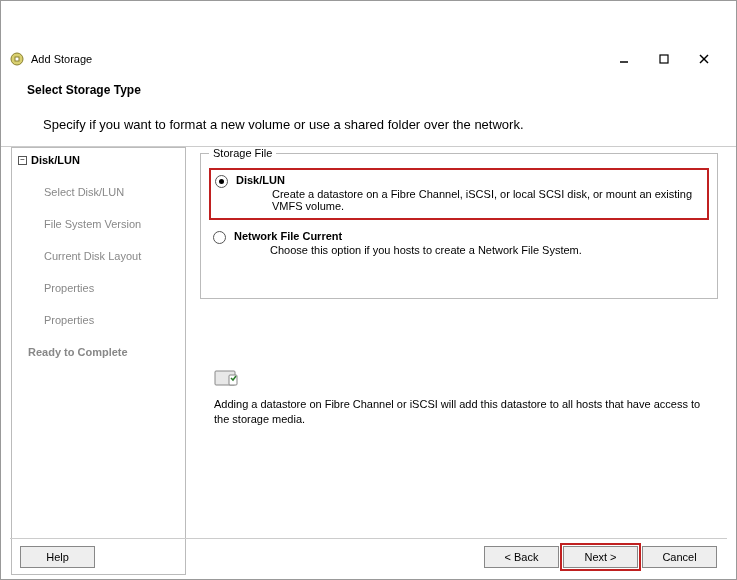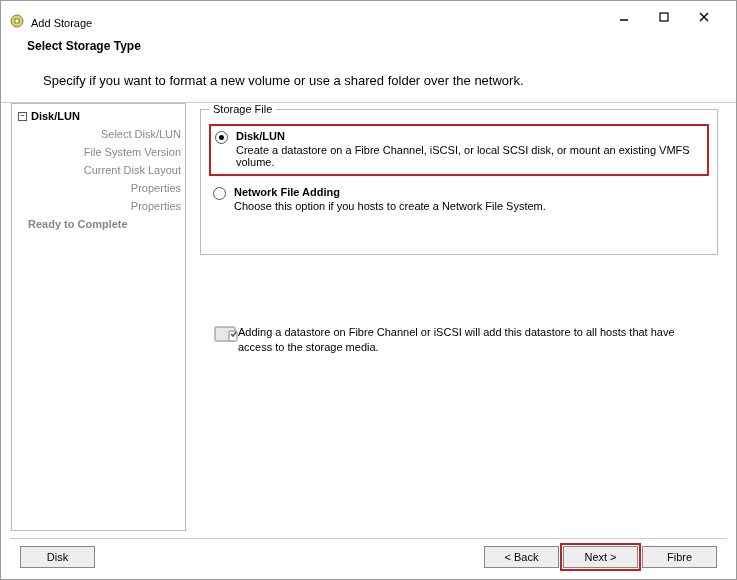--- a/index.html
+++ b/index.html
@@ -1,44 +1,44 @@
 <!DOCTYPE html>
 <html><head>
   <meta charset="utf-8">
   <style>
     * { box-sizing: border-box; font-family: Tahoma, Arial, sans-serif; font-size: 11px; }
     body { margin: 0; width: 737px; height: 580px; background: #fff; border: 1px solid #999; overflow: hidden; }
-    .titlebar { height: 28px; display: flex; align-items: flex-end; padding: 0 12px 0 8px; }
+    .titlebar { height: 28px; display: flex; align-items: center; padding: 0 12px 0 8px; margin-top: 44px; }
     .titlebar-icon { width: 16px; height: 16px; margin-right: 6px; }
     .title-text { flex: 1; }
     .sysbtn { width: 40px; height: 24px; display: flex; align-items: center; justify-content: center; cursor: default; }
     .sysbtn svg { display: block; }
     .header { padding: 10px 20px 14px 26px; }
     .header-title { font-weight: bold; font-size: 12px; margin-bottom: 20px; }
     .header-desc { color: #000; font-size: 13px; padding-left: 16px; }
     .header-sep { height: 1px; background: #ccc; margin: 0 0 0 0; }
     .body { display: flex; padding: 0 10px 0 10px; height: 428px; }
     .navcol { width: 175px; padding: 6px 4px 0 6px; border: 1px solid #bbb; }
     .nav-root { display: flex; align-items: center; gap: 4px; margin-bottom: 4px; }
     .nav-toggle { width: 9px; height: 9px; border: 1px solid #555; display: flex; align-items: center; justify-content: center; font-size: 8px; line-height: 1; }
     .nav-root-label { font-weight: bold; }
     .nav-children { padding-left: 26px; }
-    .nav-child { color: #888; margin: 6px 0; text-align: right; }
+    .nav-child { color: #888; margin: 20px 0; }
     .nav-bottom { color: #888; margin-top: 4px; padding-left: 10px; font-weight: bold; }
     .content { flex: 1; padding: 6px 8px 0 14px; position: relative; }
     .fieldset { border: 1px solid #bbb; padding: 0; position: relative; }
     .legend { position: absolute; top: -7px; left: 8px; background: #fff; padding: 0 4px; font-size: 11px; }
     .options { padding: 14px 8px 30px 8px; }
     .opt { padding: 4px 8px 6px 4px; display: flex; gap: 8px; margin-bottom: 6px; }
     .opt-highlight { border: 2px solid #c02020; }
     .opt-radio { width: 13px; height: 13px; border: 1px solid #555; border-radius: 50%; margin-top: 1px; flex-shrink: 0; display:flex; align-items:center; justify-content:center;}
     .opt-radio.checked::after { content: ""; width: 5px; height: 5px; background: #000; border-radius: 50%; display:block;}
     .opt-title { font-weight: bold; margin-bottom: 2px; }
-    .opt-desc { color: #000; }
-    .info { display: flex; margin-top: 70px; padding: 0 14px; }
+    .opt-desc { color: #000; margin-left: 36px; }
+    .info { display: flex; gap: 10px; margin-top: 70px; padding: 0 14px; flex-direction: column; }
     .info-icon { width: 24px; height: 18px; flex-shrink: 0; }
     .info-text { font-size: 11px; color: #000; line-height: 1.35; }
     .footer { position: absolute; bottom: 0; left: 0; right: 0; height: 42px; padding: 6px 18px 0 18px; display: flex; align-items: flex-start; }
     .footer-sep { position: absolute; top: 0; left: 10px; right: 10px; height: 1px; background: #ccc; }
     .btn { width: 75px; height: 22px; background: #eee; border: 1px solid #888; display: inline-flex; align-items: center; justify-content: center; font-size: 11px; margin: 2px; }
     .btn-highlight { outline: 2px solid #c02020; outline-offset: 1px; text-align: right; }
     .flex-spacer { flex: 1; }
   </style>
 </head>
 <body>
@@ -98,39 +98,39 @@
         <div class="opt opt-highlight">
           <div class="opt-radio checked"></div>
           <div>
             <div class="opt-title">Disk/LUN</div>
             <div class="opt-desc">Create a datastore on a Fibre Channel, iSCSI, or local SCSI disk, or mount an existing VMFS volume.</div>
           </div>
         </div>
         <div class="opt">
           <div class="opt-radio"></div>
           <div>
-            <div class="opt-title">Network File Adding</div>
+            <div class="opt-title">Network File Current</div>
             <div class="opt-desc">Choose this option if you hosts to create a Network File System.</div>
           </div>
         </div>
       </div>
     </div>
     <div class="info">
       <span class="info-icon">
         <svg viewBox="0 0 24 18">
             <rect x="1" y="2" width="20" height="14" rx="1" fill="#e8e8e8" stroke="#888"></rect>
             <rect x="15" y="6" width="8" height="10" rx="1" fill="#fff" stroke="#888"></rect>
             <path d="M17 9 l2 2 l3 -4" fill="none" stroke="#2a7a2a" stroke-width="1.5"></path>
           </svg>
       </span>
       <span class="info-text">Adding a datastore on Fibre Channel or iSCSI will add this datastore to all hosts that have access to the storage media.</span>
     </div>
   </div>
 </div>
 
 <div class="footer">
   <div class="footer-sep"></div>
-  <div class="btn">Disk</div>
+  <div class="btn">Help</div>
   <span class="flex-spacer"></span>
   <div class="btn">&lt; Back</div>
   <div class="btn btn-highlight">Next &gt;</div>
-  <div class="btn">Fibre</div>
+  <div class="btn">Cancel</div>
 </div>
 
 </body></html>

